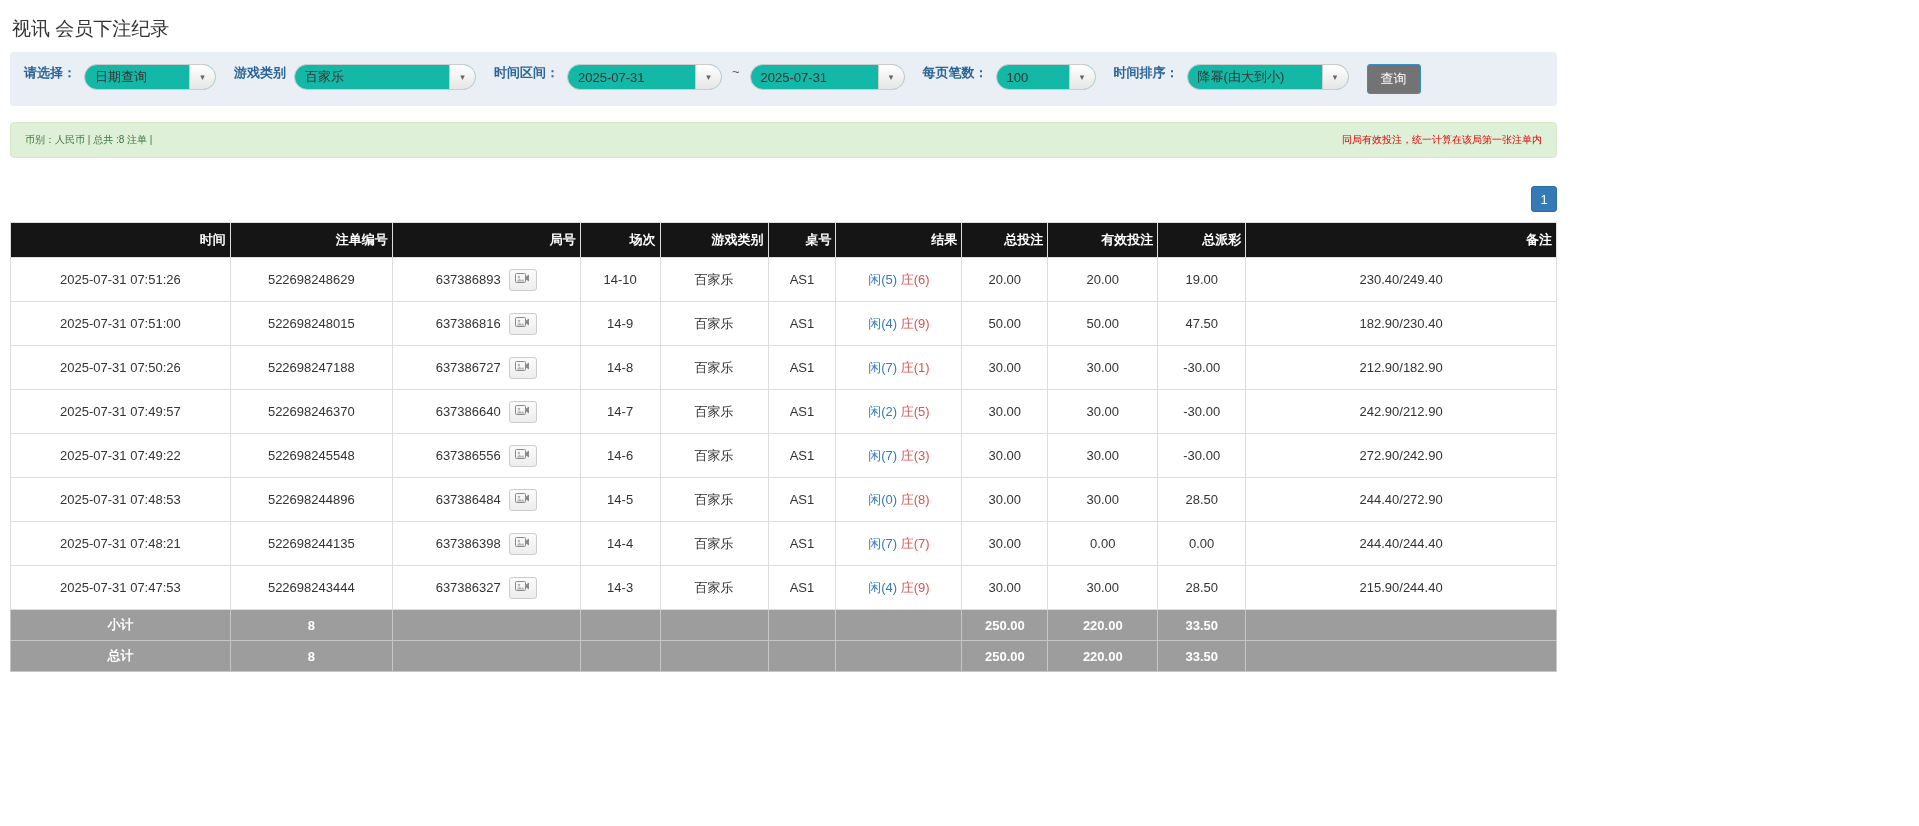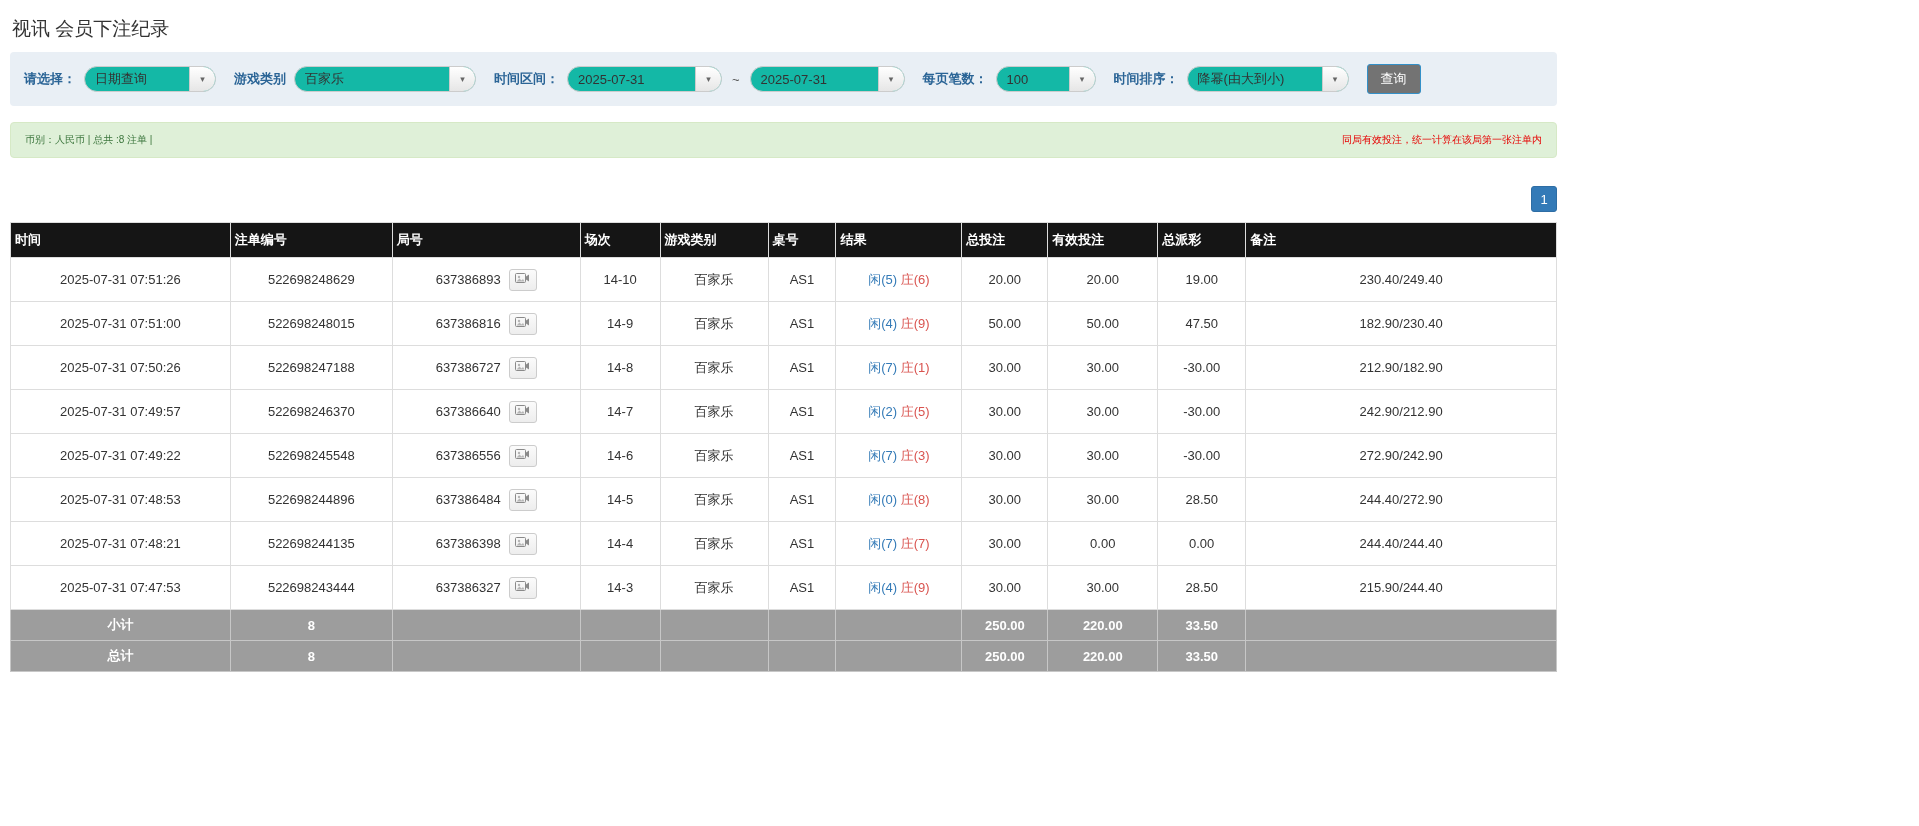--- a/index.html
+++ b/index.html
@@ -18,21 +18,21 @@
     font-weight: normal;
     margin: 0;
   }
 
   
   .filter-bar {
     background: #e9eff5;
     border-radius: 4px;
     padding: 12px 14px;
     display: flex;
-    align-items: center;
+    align-items: flex-start;
     gap: 8px;
     font-size: 13px;
   }
   .filter-label {
     color: #2a6496;
     font-weight: bold;
     white-space: nowrap;
     margin-left: 10px;
   }
   .filter-label:first-child { margin-left: 0; }
@@ -122,21 +122,21 @@
     width: 100%;
     border-collapse: collapse;
     font-size: 13px;
   }
   table.records th {
     background: #151515;
     color: #fff;
     font-weight: bold;
     padding: 8px 4px;
     border: 1px solid #ddd;
-    text-align: left;
+    text-align: right;
   }
   table.records td {
     border: 1px solid #ddd;
     text-align: center;
     padding: 4px;
     height: 44px;
     color: #333;
     background: #fff;
   }
   .blue-link { color: #337ab7; cursor: pointer; }

